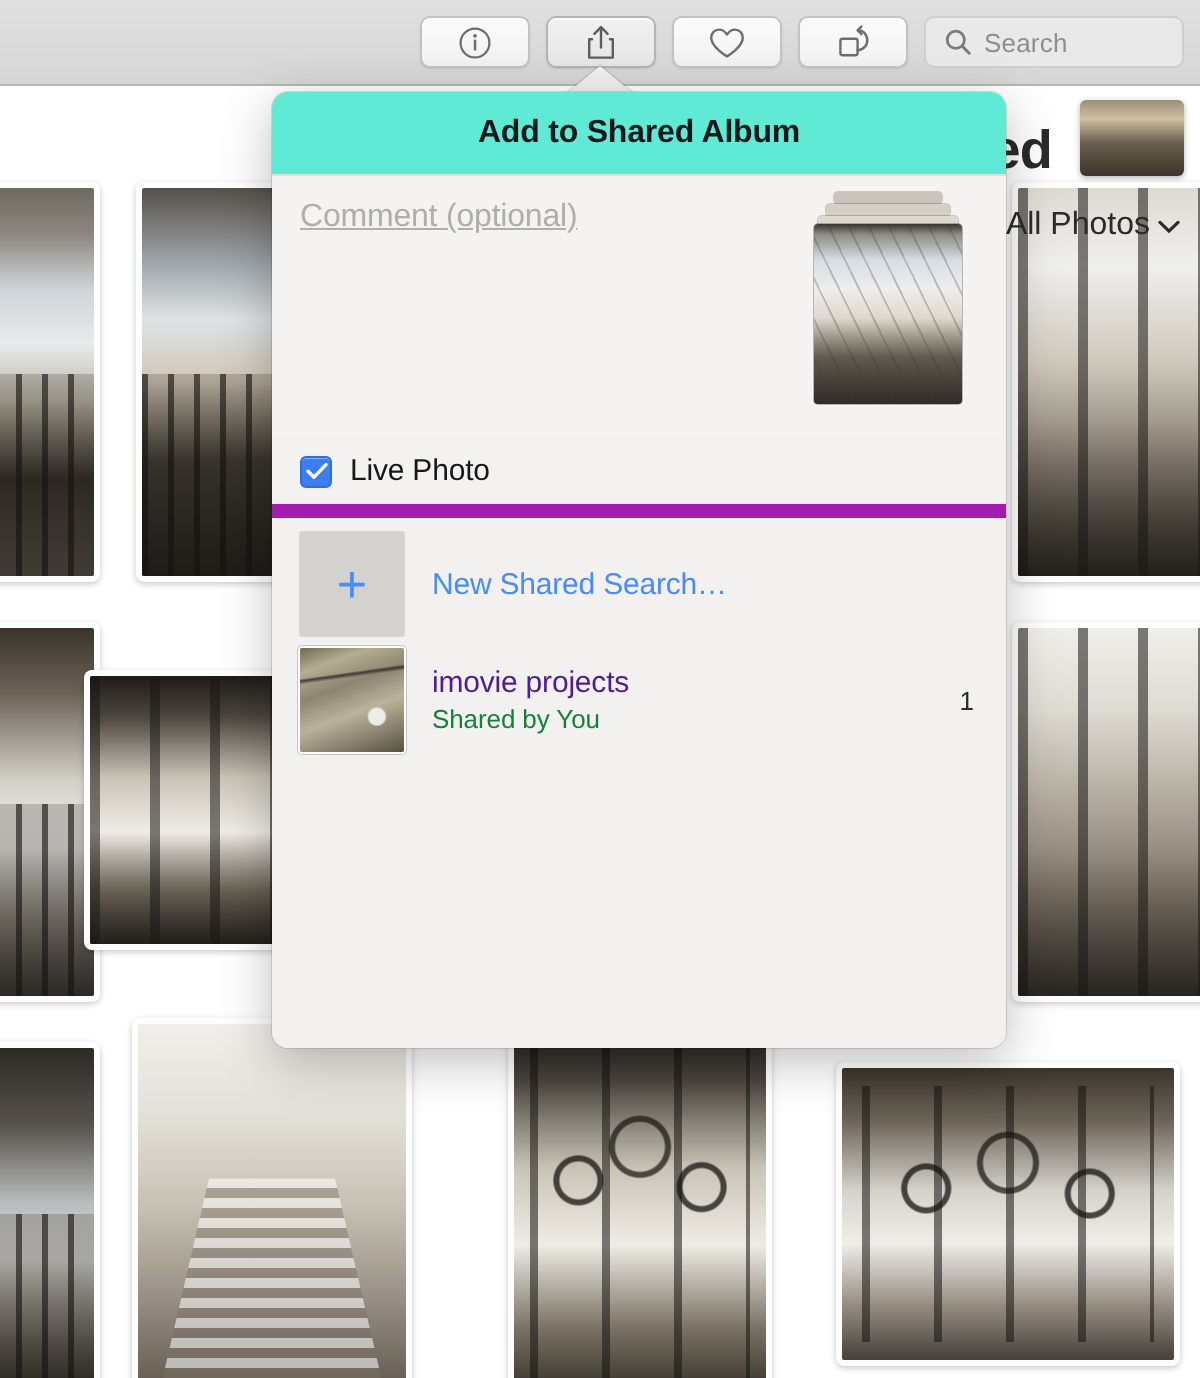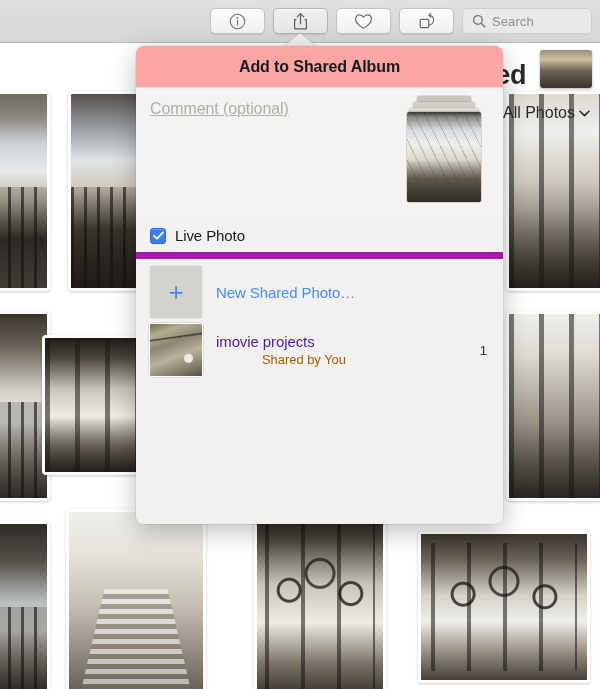--- a/index.html
+++ b/index.html
@@ -139,21 +139,21 @@
     border-radius: 8px;
     box-shadow: 0 7px 26px rgba(0,0,0,.26), 0 0 0 0.5px rgba(0,0,0,.12);
     overflow: hidden;
     z-index: 50;
     display: flex; flex-direction: column;
   }
   .pop-header {
     height: 42px; flex: none;
     display: flex; align-items: center; justify-content: center;
     font-size: 16px; font-weight: 700; color: #16181a; letter-spacing: -0.1px;
-    background: #fca5a5;
+    background: #5eead4;
     border-bottom: 1px solid #dfdedb;
   }
   .pop-comment {
     flex: none; position: relative; height: 131px;
     background: #f4f3f1;
     padding: 12px 14px 0 14px;
   }
   .comment-ph {
     font-size: 16px; color: #b0aeab; letter-spacing: -0.1px; text-decoration: underline;
   }
@@ -217,21 +217,21 @@
     background:
       linear-gradient(172deg, rgba(30,28,22,.0) 26%, rgba(30,28,22,.75) 28%, rgba(30,28,22,.0) 31%),
       radial-gradient(circle at 74% 66%, rgba(240,240,238,.95) 0 4px, transparent 5px);
   }
   .plus {
     font-size: 26px; color: #4a8cf7; line-height: 1; font-weight: 300;
   }
   .row-main { flex: 1 1 auto; min-width: 0; }
   .row-title-new { font-size: 15px; color: #4a8cf7; letter-spacing: -0.1px; }
   .row-title { font-size: 15px; color: #4c1d95; letter-spacing: -0.1px; }
-  .row-sub { font-size: 13px; color: #a16207; margin-top: 2px; letter-spacing: -0.05px; margin-left: 46px; }
+  .row-sub { font-size: 13px; color: #15803d; margin-top: 2px; letter-spacing: -0.05px; }
   .row-count { font-size: 13px; color: #2c2c2c; flex: none; padding-right: 2px; }
 </style>
 </head>
 <body>
 
 <div class="app">
 
   <div class="grid">
     <div class="ph-cell" style="left:-34px; top:48px; width:84px; height:200px;">
         <div class="ph-img pa ov-rail"></div>
@@ -355,21 +355,21 @@
       <span class="live-label">Live Photo</span>
     </div>
 
     <div class="pop-list">
 
       <div class="row">
         <div class="row-thumb">
           <span class="plus">+</span>
         </div>
         <div class="row-main">
-          <div class="row-title-new">New Shared Photo…</div>
+          <div class="row-title-new">New Shared Search…</div>
         </div>
       </div>
 
       <div class="row">
         <div class="row-thumb photo"></div>
         <div class="row-main">
           <div class="row-title">imovie projects</div>
           <div class="row-sub">Shared by You</div>
         </div>
         <div class="row-count">1</div>

